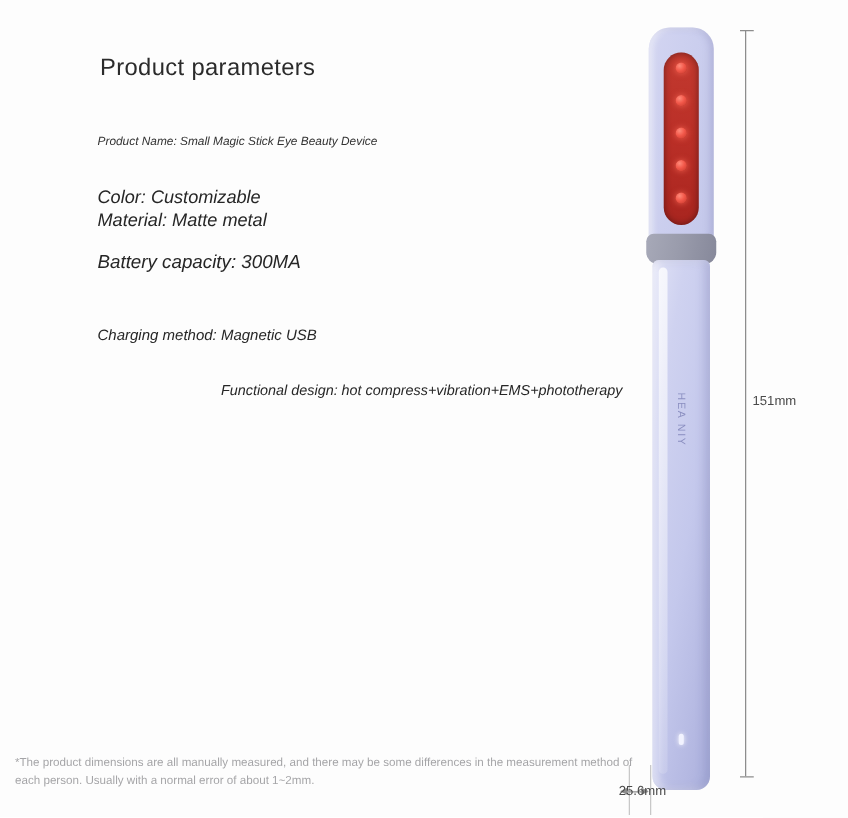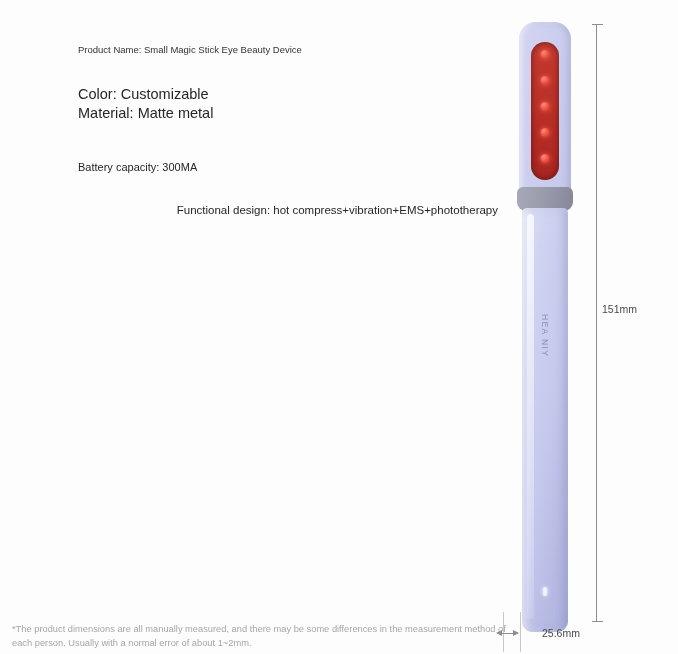--- a/index.html
+++ b/index.html
@@ -30,35 +30,36 @@
     font-size: 19px;
     color: #2b2b2b;
     letter-spacing: .3px;
     margin: 0 0 42px 2px;
     font-weight: 400;
   }
   .spec-line {
     color: #262626;
     margin-bottom: 0;
     line-height: 1.35;
+    font-style: italic;
   }
   .l-name   { font-size: 9.5px;  width: 235px; margin-bottom: 28px; color:#333; }
   .l-color  { font-size: 14.5px; }
-  .l-mat    { font-size: 14.5px; margin-bottom: 36px; }
+  .l-mat    { font-size: 14.5px; margin-bottom: 12px; }
   .l-size   { font-size: 17.5px; margin-bottom: 27px; }
   .l-weight { font-size: 17px;   margin-bottom: 26px; }
-  .l-batt   { font-size: 11px; margin-bottom: 28px; }
+  .l-batt   { font-size: 15px; margin-bottom: 40px; }
   .l-charge { font-size: 12px;   margin-bottom: 30px; }
   .l-func   { font-size: 11.5px; margin-bottom: 0; text-align: right; }
 
   
   .footnote {
     position: absolute;
     left: 12px;
-    top: 622px;
+    top: 603px;
     width: 505px;
     font-size: 9.3px;
     line-height: 1.55;
     color: #6f6f73;
     opacity: .62;
     filter: blur(0.35px);
   }
 
   
   .device-wrap {
@@ -177,21 +178,21 @@
     position: absolute;
     width: 11px;
     height: 1px;
     background: #8d8d8d;
   }
   .dim-tick.top    { left: 592px; top: 24px; }
   .dim-tick.bottom { left: 592px; top: 621px; }
   .dim-v-label {
     position: absolute;
     left: 602px;
-    top: 301px;
+    top: 313px;
     font-size: 10.5px;
     color: #4a4a4a;
     background: #fdfdfd;
     padding: 2px 0;
   }
   .dim-h-line {
     position: absolute;
     left: 498px;
     top: 633px;
     width: 20px;
@@ -202,43 +203,45 @@
     position: absolute;
     top: 630px;
     width: 0; height: 0;
     border-top: 3px solid transparent;
     border-bottom: 3px solid transparent;
   }
   .dim-h-arrow-l { left: 496px; border-right: 6px solid #8d8d8d; }
   .dim-h-arrow-r { left: 513px; border-left: 6px solid #8d8d8d; }
   .dim-h-label {
     position: absolute;
-    left: 542px;
+    left: 495px;
     top: 627px;
     font-size: 10.5px;
     color: #4a4a4a;
   }
   .guide-v {
     position: absolute;
     width: 1px;
     background: #c8c8c8;
   }
   .guide-v.g1 { left: 503px; top: 612px; height: 40px; }
   .guide-v.g2 { left: 520px; top: 612px; height: 40px; }
 </style>
 </head>
 <body>
 
 <div id="page">
 
   <div class="spec-block">
+    <h1 class="spec-title">Product parameters</h1>
     <div class="spec-line l-name">Product Name: Small Magic Stick Eye Beauty Device</div>
     <div class="spec-line l-color">Color: Customizable</div>
     <div class="spec-line l-mat">Material: Matte metal</div>
     <div class="spec-line l-batt">Battery capacity: 300MA</div>
+    <div class="spec-line l-charge">Charging method: Magnetic USB</div>
     <div class="spec-line l-func">Functional design: hot compress+vibration+EMS+phototherapy</div>
   </div>
 
   <div class="footnote">*The product dimensions are all manually measured, and there may be some differences in the measurement method of each person. Usually with a normal error of about 1~2mm.</div>
 
   <div class="device-wrap">
     <div class="dev-head">
       <div class="led-strip">
         <span class="led-dot d1"></span>
         <span class="led-dot d2"></span>

